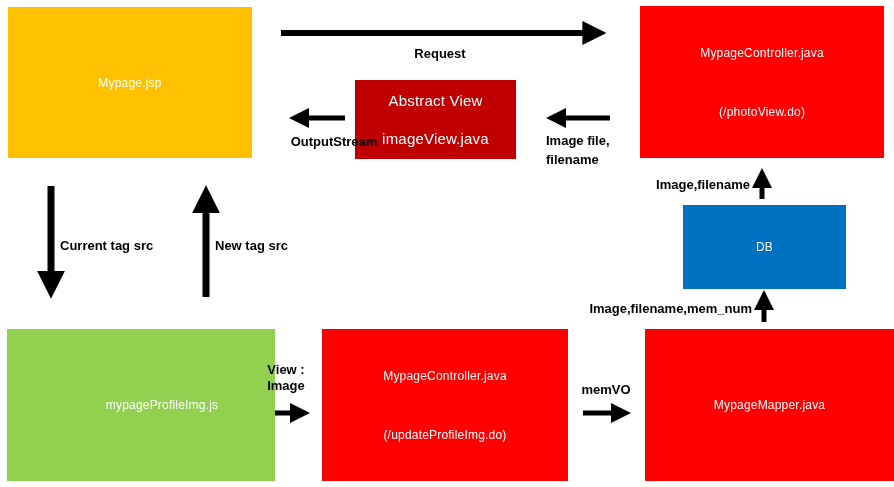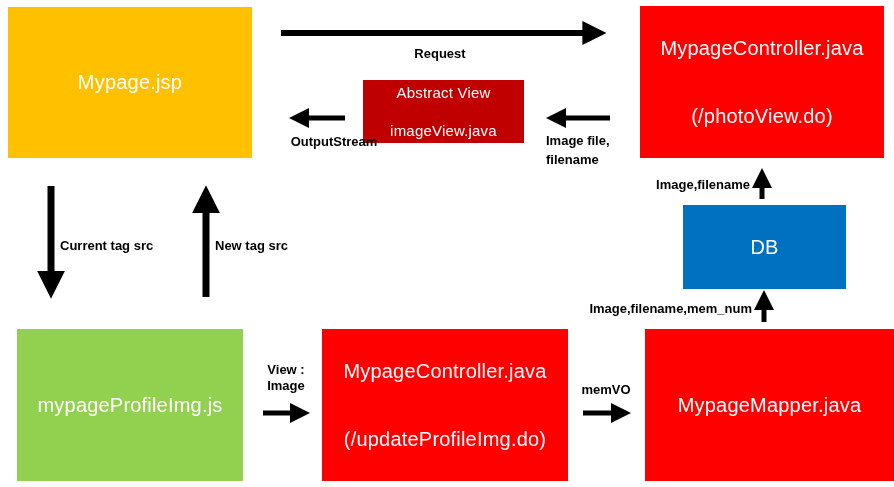--- a/index.html
+++ b/index.html
@@ -16,21 +16,21 @@
     overflow: hidden;
   }
   .node {
     position: absolute;
     display: flex;
     flex-direction: column;
     align-items: center;
     justify-content: center;
     color: #ffffff;
     text-align: center;
-    font-size: 20px;
+    font-size: 12px;
     font-weight: 400;
     letter-spacing: 0.2px;
   }
   .node.yellow   { background: #FFC000; }
   .node.red      { background: #FF0000; }
   .node.dark-red { background: #C00000; }
   .node.blue     { background: #0070C0; }
   .node.green    { background: #92D050; }
   .node .line { display: block; }
   .node .gap-lg { margin-top: 45px; }
@@ -88,30 +88,30 @@
 
   <div class="node yellow" style="left:8px; top:7px; width:244px; height:151px;">
     <span class="line">Mypage.jsp</span>
   </div>
 
   <div class="node red" style="left:640px; top:6px; width:244px; height:152px;">
     <span class="line">MypageController.java</span>
     <span class="line gap-lg">(/photoView.do)</span>
   </div>
 
-  <div class="node dark-red" style="left:363px; top:80px; width:161px; height:63px; font-size:15px;">
+  <div class="node dark-red" style="left:355px; top:80px; width:161px; height:79px; font-size:15px;">
     <span class="line">Abstract View</span>
     <span class="line gap-sm">imageView.java</span>
   </div>
 
   <div class="node blue" style="left:683px; top:205px; width:163px; height:84px;">
     <span class="line">DB</span>
   </div>
 
-  <div class="node green" style="left:17px; top:329px; width:226px; height:152px;">
+  <div class="node green" style="left:7px; top:329px; width:226px; height:152px;padding-left:42px;">
     <span class="line">mypageProfileImg.js</span>
   </div>
 
   <div class="node red" style="left:322px; top:329px; width:246px; height:152px;">
     <span class="line">MypageController.java</span>
     <span class="line gap-lg">(/updateProfileImg.do)</span>
   </div>
 
   <div class="node red" style="left:645px; top:329px; width:249px; height:152px;">
     <span class="line">MypageMapper.java</span>

